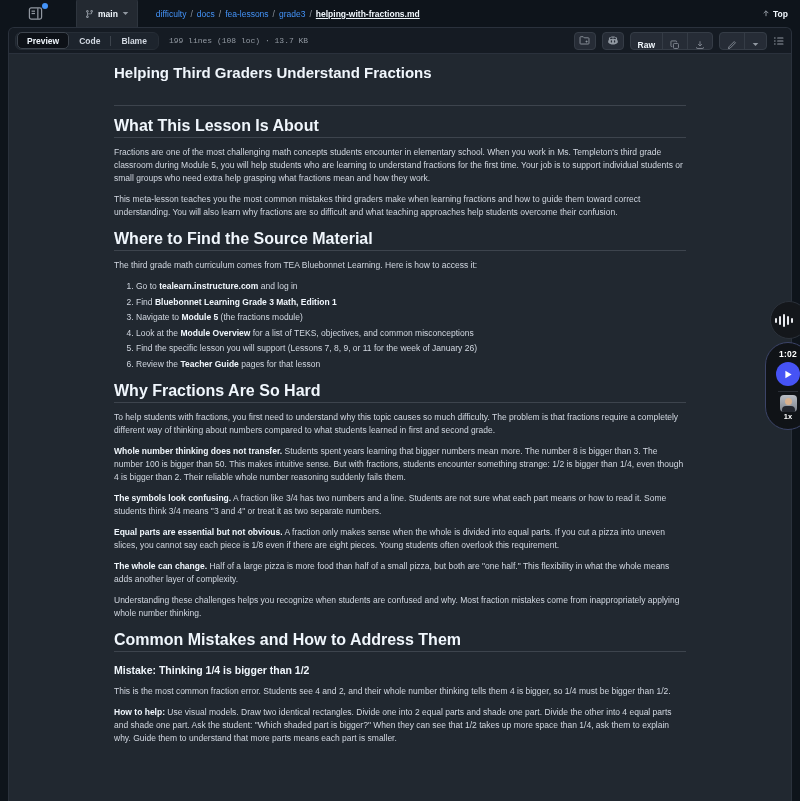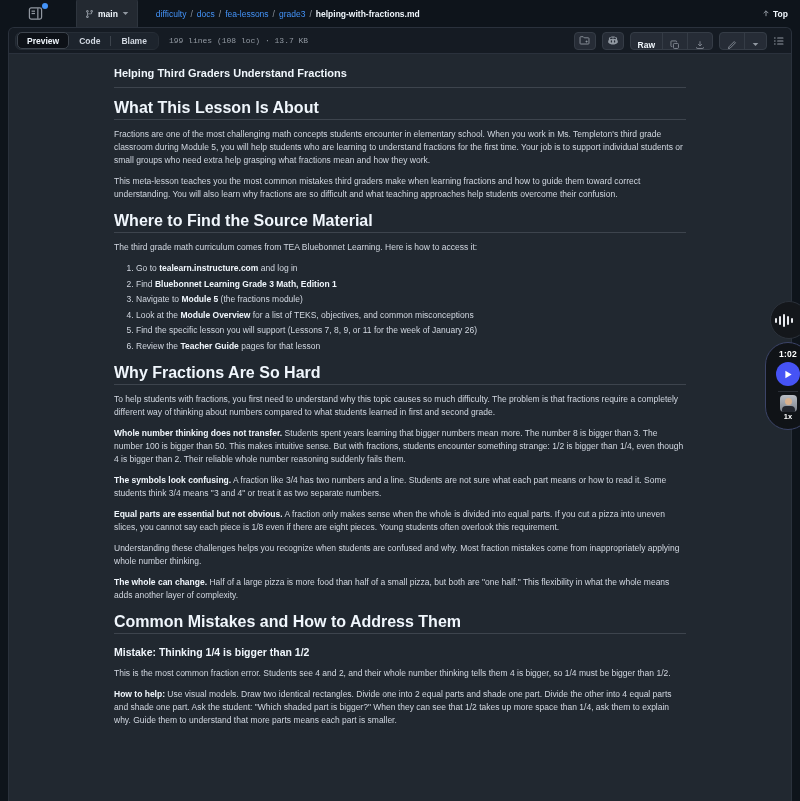--- a/index.html
+++ b/index.html
@@ -11,21 +11,21 @@
   .topbar { height:27px; display:flex; align-items:center; padding:0 12px 0 28px; background:#0e141b; }
   .panel-btn { position:relative; width:17px; height:17px; border:none; background:transparent; color:#9198a1; cursor:pointer; padding:0; }
   .panel-btn svg { display:block; }
   .notif-dot { position:absolute; top:-2px; right:-3px; width:6px; height:6px; border-radius:50%; background:var(--accent,#4493f8); }
   .branch-btn { display:flex; align-items:center; gap:4px; height:34px; margin-left:31px; padding:0 8px;
     background:#232931; border:1px solid #2e353e; border-radius:5px; color:#f0f6fc; font-size:8.5px; font-weight:700; cursor:pointer; }
   .branch-btn svg { color:#9198a1; }
   .breadcrumb { display:flex; align-items:center; margin-left:18px; font-size:8.5px; white-space:nowrap; }
   .crumb { color:var(--accent,#4493f8); cursor:pointer; }
   .crumb-sep { color:#9198a1; padding:0 4px; }
-  .crumb-file { color:#f0f6fc; font-weight:700; }
+  .crumb-file { color:#f0f6fc; font-weight:700;text-decoration:underline; }
   .top-link { margin-left:auto; display:flex; align-items:center; gap:3px; color:#f0f6fc; font-size:8.5px; font-weight:600; cursor:pointer; background:none; border:none; }
   .top-link svg { color:#9198a1; }
 
   
   .file-card { position:absolute; left:8px; right:8px; top:27px; bottom:0;
     background:#212830; border:1px solid #2a313c; border-bottom:none; border-radius:6px 6px 0 0; overflow:hidden; }
 
   
   .toolbar { height:26px; display:flex; align-items:center; background:#151b23; border-bottom:1px solid #2a313c; padding:0 6px; }
   .segmented { display:flex; align-items:center; height:18px; background:#1d242d; border:1px solid #262d36; border-radius:6px; padding:0 1px; }
@@ -40,21 +40,21 @@
   .btn-group { display:flex; align-items:stretch; height:18px; background:#262c36; border:1px solid #353c46; border-radius:4px; overflow:hidden; }
   .btn-group > button { display:flex; align-items:center; justify-content:center; background:transparent; border:none;
     border-left:1px solid #353c46; color:#9198a1; padding:12px 7px; cursor:pointer; font-family:inherit; }
   .btn-group > button:first-child { border-left:none; }
   .raw-btn { color:#f0f6fc !important; font-size:8.5px; font-weight:700; }
   .ghost-btn { background:none; border:none; color:#9198a1; cursor:pointer; display:flex; align-items:center; }
 
   
   .md-wrap { height:calc(100% - 26px); overflow:hidden; }
   .markdown { width:572px; margin:0 auto; padding-top:9px; color:#d1d7e0; font-size:8.5px; line-height:13px; }
-  .markdown h1 { color:#f0f6fc; font-size:11px; line-height:20px; font-weight:700; padding-bottom:4px; margin-bottom:8px; border-bottom:1px solid #3d444d; }
+  .markdown h1 { color:#f0f6fc; font-size:15px; line-height:20px; font-weight:700; padding-bottom:22px; margin-bottom:8px; border-bottom:1px solid #3d444d; }
   .markdown h2 { color:#f0f6fc; font-size:16px; line-height:15px; font-weight:700; padding-bottom:4px; margin:12px 0 8px; border-bottom:1px solid #3d444d; }
   .markdown h3 { color:#f0f6fc; font-size:10.5px; line-height:13px; font-weight:700; margin:12px 0 8px; }
   .markdown p { margin:0 0 8px; }
   .markdown strong { color:#f0f6fc; font-weight:700; }
   .markdown ol { margin:0 0 8px; padding-left:22px; }
   .markdown li { line-height:13px; }
   .markdown li + li { margin-top:2.5px; }
 
   
   .rec-mic { position:fixed; left:770px; top:301px; width:38px; height:38px; border-radius:50%;
@@ -196,22 +196,22 @@
           <li>Navigate to <strong>Module 5</strong> (the fractions module)</li>
           <li>Look at the <strong>Module Overview</strong> for a list of TEKS, objectives, and common misconceptions</li>
           <li>Find the specific lesson you will support (Lessons 7, 8, 9, or 11 for the week of January 26)</li>
           <li>Review the <strong>Teacher Guide</strong> pages for that lesson</li>
         </ol>
         <h2>Why Fractions Are So Hard</h2>
         <p>To help students with fractions, you first need to understand why this topic causes so much difficulty. The problem is that fractions require a completely different way of thinking about numbers compared to what students learned in first and second grade.</p>
         <p><strong>Whole number thinking does not transfer.</strong> Students spent years learning that bigger numbers mean more. The number 8 is bigger than 3. The number 100 is bigger than 50. This makes intuitive sense. But with fractions, students encounter something strange: 1/2 is bigger than 1/4, even though 4 is bigger than 2. Their reliable whole number reasoning suddenly fails them.</p>
         <p><strong>The symbols look confusing.</strong> A fraction like 3/4 has two numbers and a line. Students are not sure what each part means or how to read it. Some students think 3/4 means "3 and 4" or treat it as two separate numbers.</p>
         <p><strong>Equal parts are essential but not obvious.</strong> A fraction only makes sense when the whole is divided into equal parts. If you cut a pizza into uneven slices, you cannot say each piece is 1/8 even if there are eight pieces. Young students often overlook this requirement.</p>
+        <p><strong>The whole can change.</strong> Half of a large pizza is more food than half of a small pizza, but both are "one half." This flexibility in what the whole means adds another layer of complexity.</p>
         <p>Understanding these challenges helps you recognize when students are confused and why. Most fraction mistakes come from inappropriately applying whole number thinking.</p>
-        <p><strong>The whole can change.</strong> Half of a large pizza is more food than half of a small pizza, but both are "one half." This flexibility in what the whole means adds another layer of complexity.</p>
         <h2>Common Mistakes and How to Address Them</h2>
         <h3>Mistake: Thinking 1/4 is bigger than 1/2</h3>
         <p>This is the most common fraction error. Students see 4 and 2, and their whole number thinking tells them 4 is bigger, so 1/4 must be bigger than 1/2.</p>
         <p><strong>How to help:</strong> Use visual models. Draw two identical rectangles. Divide one into 2 equal parts and shade one part. Divide the other into 4 equal parts and shade one part. Ask the student: "Which shaded part is bigger?" When they can see that 1/2 takes up more space than 1/4, ask them to explain why. Guide them to understand that more parts means each part is smaller.</p>
       </article>
   </div>
 </div>
 
 <button class="rec-mic">
   <span class="wave">

